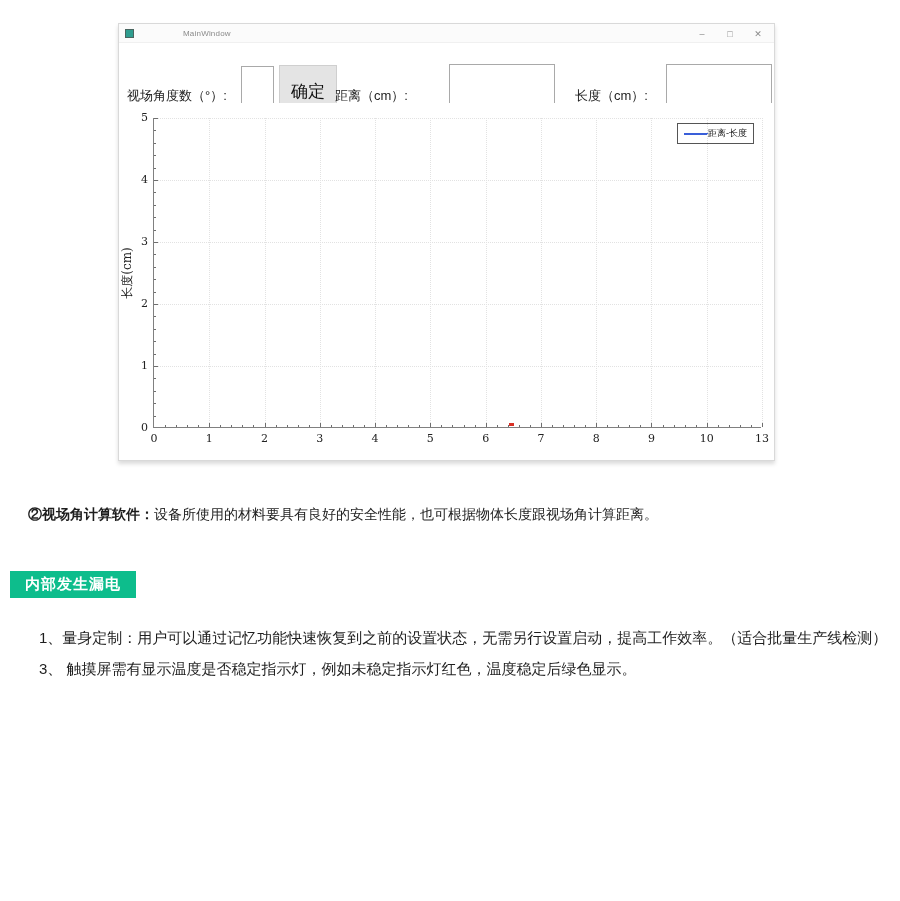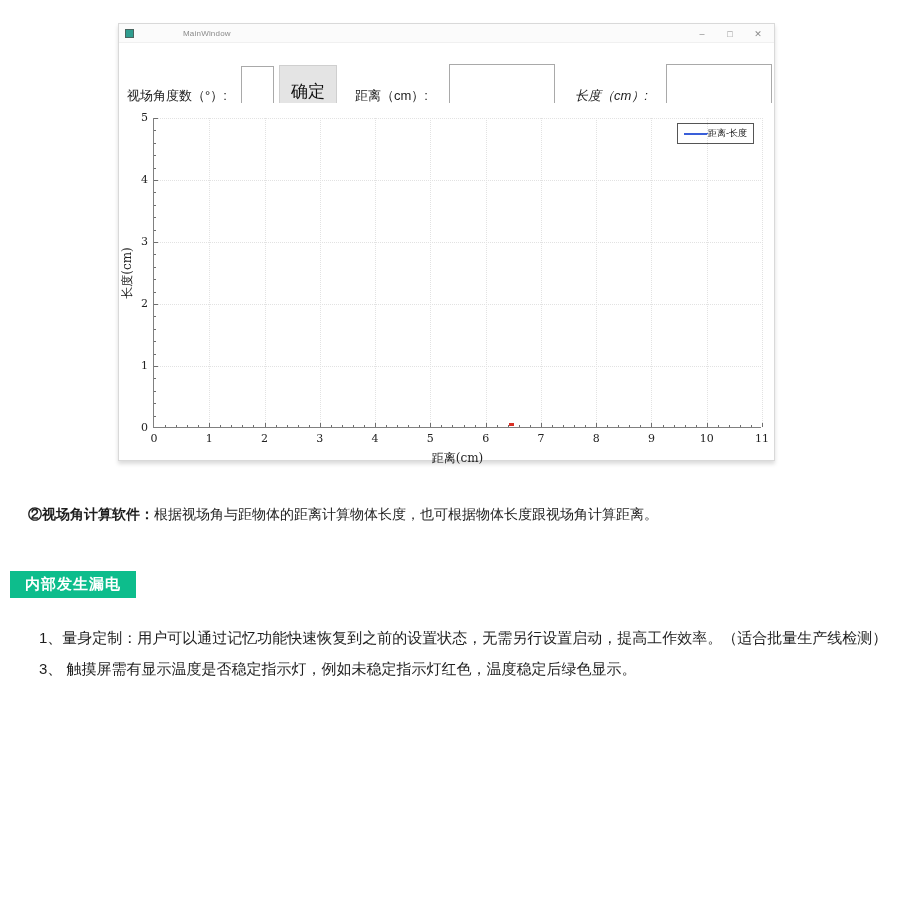--- a/index.html
+++ b/index.html
@@ -25,22 +25,22 @@
   .tb-label { position:absolute; font-size:13px; color:#222; top:44px; white-space:nowrap; }
   .tb-input { position:absolute; background:#fff; border:1px solid #a9a9a9; font-size:14px;
               padding:2px 4px; }
   #fov-input   { left:122px; top:23px; width:33px; height:52px; }
   #confirm-btn { position:absolute; left:160px; top:22px; width:58px; height:53px;
                  background:#e4e4e4; border:1px solid #cfcfcf; font-size:17px; color:#111;
                  font-family:"Liberation Sans", sans-serif; }
   #dist-input  { left:330px; top:21px; width:106px; height:54px; }
   #len-input   { left:547px; top:21px; width:106px; height:54px; }
   .lbl-fov  { left:8px; }
-  .lbl-dist { left:236px; }
-  .lbl-len  { left:456px;font-style:italic; }
+  .lbl-dist { left:216px; }
+  .lbl-len  { left:456px; }
 
   
   .chart-area { position:absolute; left:0; top:79px; right:0; bottom:1px; background:#fff;
                 font-family:"DejaVu Serif", serif; }
   .plot { position:absolute; left:34px; top:15px; width:608px; height:310px;
           border-left:1px solid #808080; border-bottom:1px solid #808080; }
   .gridline-v { position:absolute; top:0; bottom:0; width:0; border-left:1px dotted #e2e2e2; }
   .gridline-h { position:absolute; left:0; right:0; height:0; border-top:1px dotted #e2e2e2; }
   .tick-x { position:absolute; bottom:0; width:1px; background:#6e6e6e; }
   .tick-y { position:absolute; left:0;  height:1px; background:#6e6e6e; }
@@ -93,21 +93,20 @@
     <span class="tb-label lbl-len">长度（cm）:</span>
     <input class="tb-input" id="len-input" value="" style="">
   </div>
 
   <div class="chart-area">
     <div class="plot" id="plot">
       <div class="legend">
         <span class="legend-line" id="legend-line" style="border-top-color: rgb(58, 95, 217);"></span>
         <span class="legend-label">距离-长度</span>
       </div>
-      <span class="xaxis-title">距离(cm)</span>
       <span class="yaxis-title">长度(cm)</span>
     <div class="tick-x" style="left: 11.0545px; height: 2px;"></div>
         <div class="tick-x" style="left: 22.1091px; height: 2px;"></div>
         <div class="tick-x" style="left: 33.1636px; height: 2px;"></div>
         <div class="tick-x" style="left: 44.2182px; height: 2px;"></div>
         <div class="gridline-v" style="left: 55.2727px;"></div>
         <div class="tick-x" style="left: 55.2727px; height: 4px;"></div>
         <div class="tick-x" style="left: 66.3273px; height: 2px;"></div>
         <div class="tick-x" style="left: 77.3818px; height: 2px;"></div>
         <div class="tick-x" style="left: 88.4364px; height: 2px;"></div>
@@ -172,21 +171,21 @@
         <span class="xtick-label" style="left: 55.2727px;">1</span>
         <span class="xtick-label" style="left: 110.545px;">2</span>
         <span class="xtick-label" style="left: 165.818px;">3</span>
         <span class="xtick-label" style="left: 221.091px;">4</span>
         <span class="xtick-label" style="left: 276.364px;">5</span>
         <span class="xtick-label" style="left: 331.636px;">6</span>
         <span class="xtick-label" style="left: 386.909px;">7</span>
         <span class="xtick-label" style="left: 442.182px;">8</span>
         <span class="xtick-label" style="left: 497.455px;">9</span>
         <span class="xtick-label" style="left: 552.727px;">10</span>
-        <span class="xtick-label" style="left: 608px;">11</span>
+        <span class="xtick-label" style="left: 608px;">13</span>
         <div class="tick-y" style="top: 297.6px; width: 2px;"></div>
         <div class="tick-y" style="top: 285.2px; width: 2px;"></div>
         <div class="tick-y" style="top: 272.8px; width: 2px;"></div>
         <div class="tick-y" style="top: 260.4px; width: 2px;"></div>
         <div class="gridline-h" style="top: 248px;"></div>
         <div class="tick-y" style="top: 248px; width: 4px;"></div>
         <div class="tick-y" style="top: 235.6px; width: 2px;"></div>
         <div class="tick-y" style="top: 223.2px; width: 2px;"></div>
         <div class="tick-y" style="top: 210.8px; width: 2px;"></div>
         <div class="tick-y" style="top: 198.4px; width: 2px;"></div>
@@ -215,21 +214,21 @@
         <span class="ytick-label" style="top: 179px;">2</span>
         <span class="ytick-label" style="top: 117px;">3</span>
         <span class="ytick-label" style="top: 55px;">4</span>
         <span class="ytick-label" style="top: -7px;">5</span>
         <div class="data-marker" style="left: 354.509px; top: 305.14px; background: rgb(217, 48, 37);"></div>
       </div>
   </div>
 </div>
 
 <p class="desc">
-  <b>②视场角计算软件：</b><span>根据视场角与距物体的距离计算物体长度，也可根据物体长度跟视场角计算距离。</span>
+  <b>②视场角计算软件：</b><span>设备所使用的材料要具有良好的安全性能，也可根据物体长度跟视场角计算距离。</span>
 </p>
 
 <div class="badge">内部发生漏电</div>
 
 <div class="features" id="features">
     <p>1、量身定制：用户可以通过记忆功能快速恢复到之前的设置状态，无需另行设置启动，提高工作效率。（适合批量生产线检测）</p>
     <p>3、 触摸屏需有显示温度是否稳定指示灯，例如未稳定指示灯红色，温度稳定后绿色显示。</p>
   </div>
 
 </body></html>

